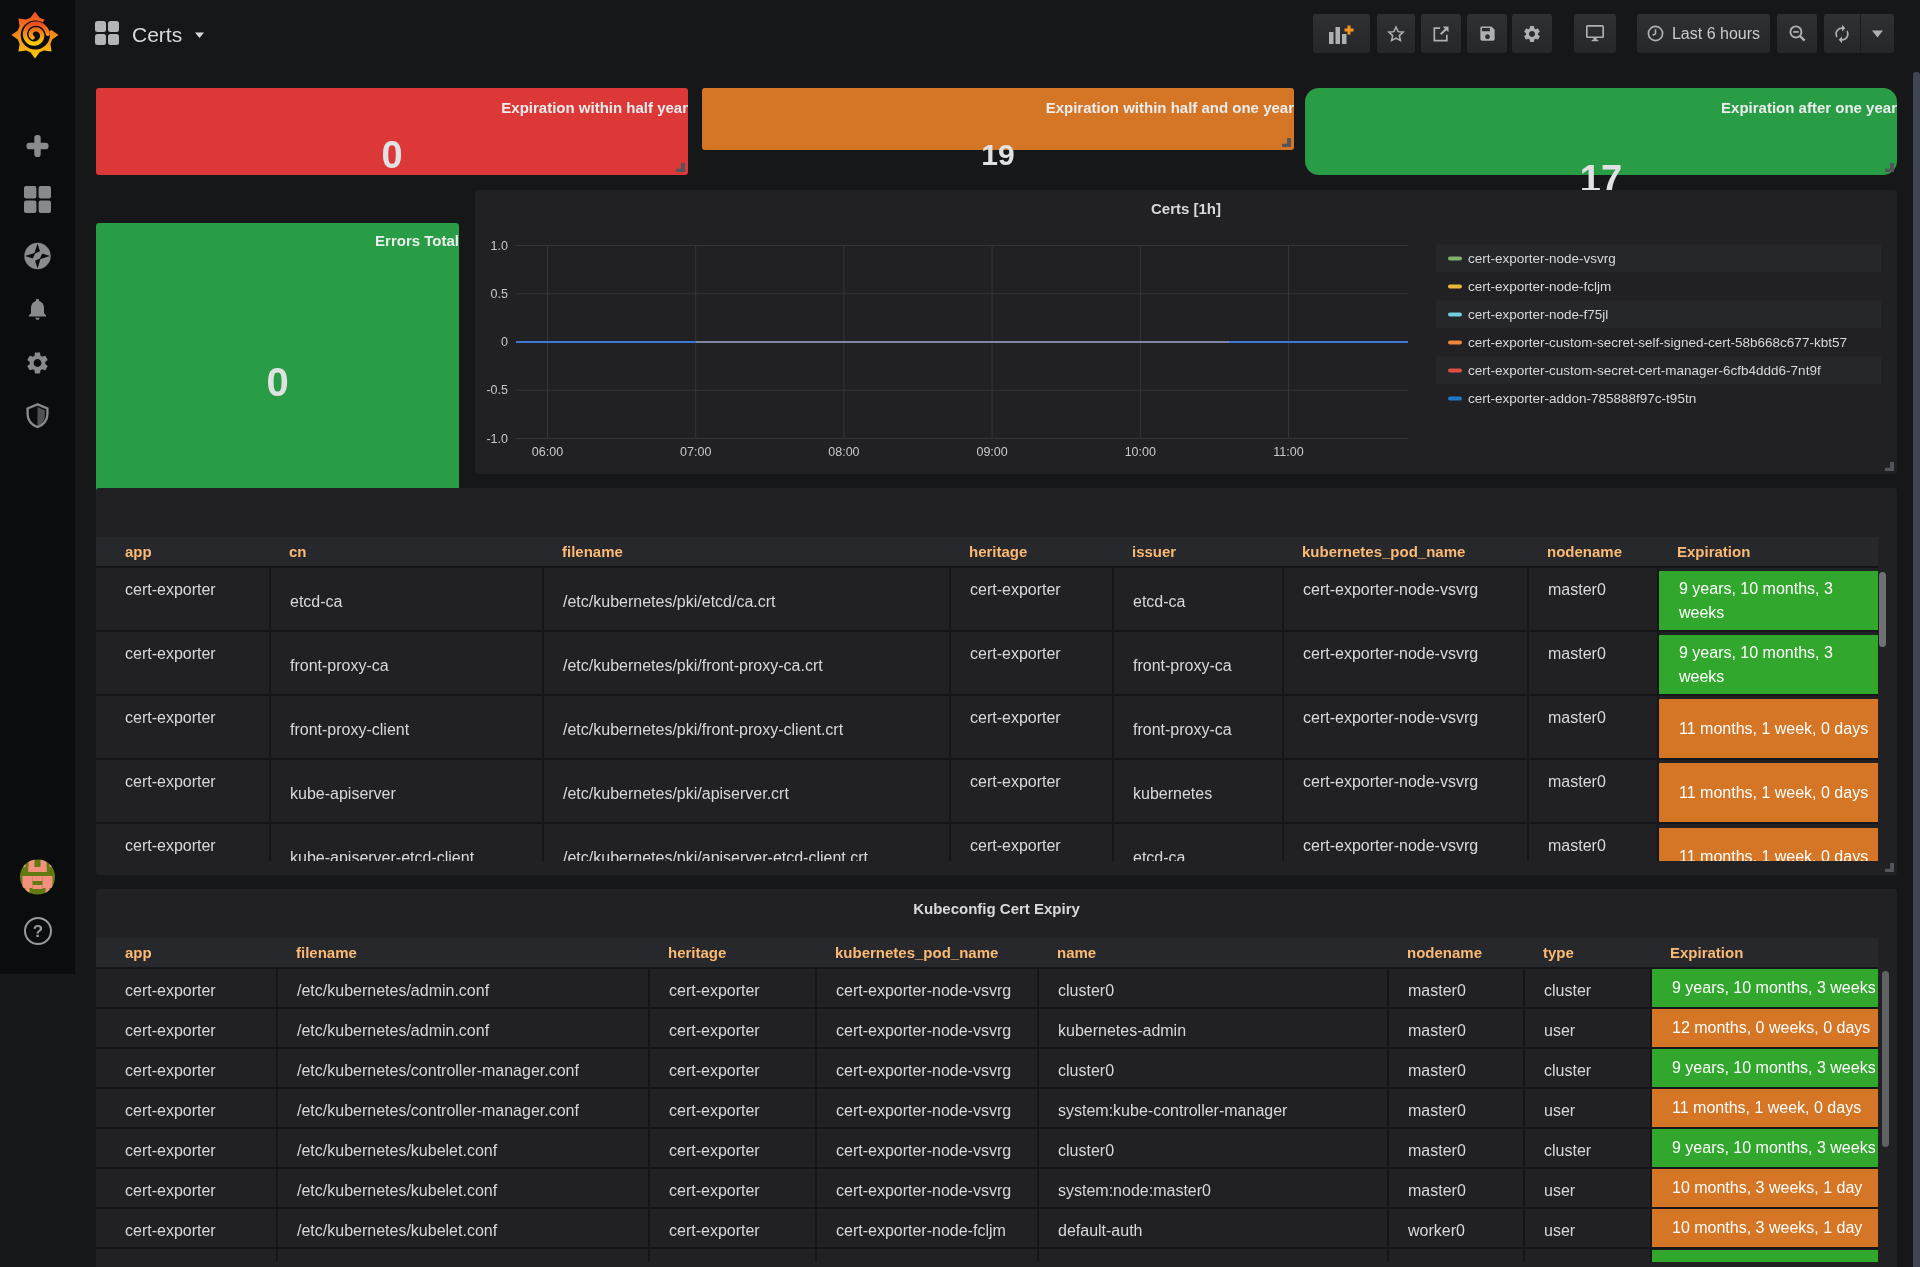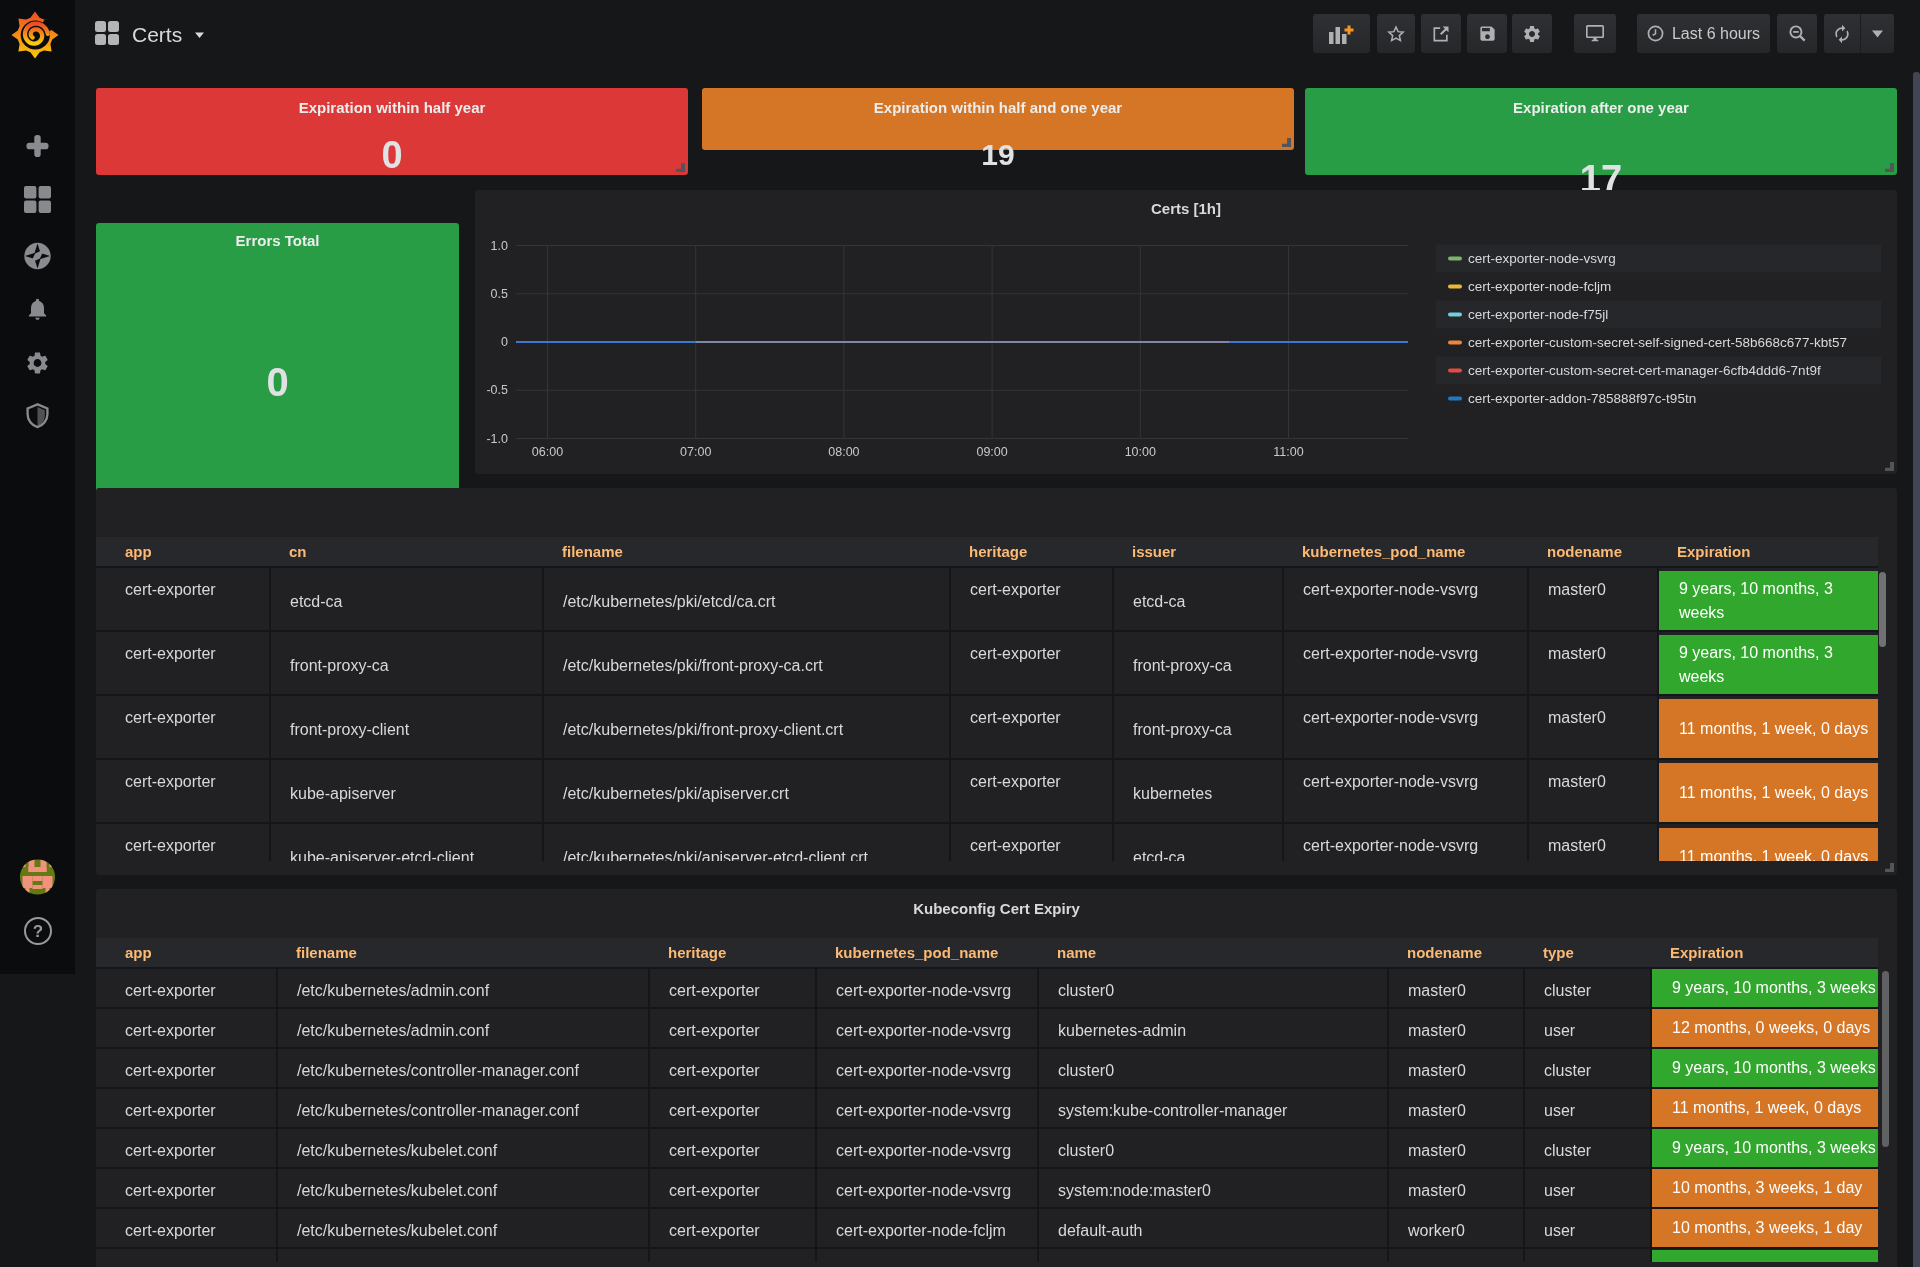--- a/index.html
+++ b/index.html
@@ -11,21 +11,21 @@
   color:#d8d9da; font-size:15px; font-weight:bold; }
 .corner { position:absolute; right:3px; bottom:3px; width:9px; height:9px; background:#53555a;
   clip-path:polygon(100% 0, 100% 100%, 0 100%, 0 64%, 56% 64%, 56% 0); }
 
 #sidebar { position:absolute; left:0; top:0; width:75px; height:974px; background:#0b0c0e; z-index:5; }
 .sicon { position:absolute; left:0; width:75px; text-align:center; }
 
 .navbtn { position:absolute; top:14px; height:39px; border-radius:3px;
   background:linear-gradient(#2f3034,#262729); display:flex; align-items:center; justify-content:center; }
 
-.stat .title { position:absolute; top:12px; left:0; right:0; text-align:center;
+.stat .title { position:absolute; top:12px; left:0; right:0; text-align:right;
   color:#eceded; font-size:15px; font-weight:bold; line-height:15px; }
 .stat .value { position:absolute; left:0; right:0; text-align:center;
   color:#dfe1e2; font-weight:bold; }
 
 table { border-collapse:collapse; table-layout:fixed; width:1782px; }
 th { height:30px; text-align:left; color:#fdba74; font-size:15px; font-weight:bold;
   background:#26282b; padding:0 0 0 19px; }
 td { color:#d8d9da; font-size:16px; padding:5px 0 0 19px; border:2px solid #141619;
   border-width:2px 0 0 2px; vertical-align:middle; overflow:hidden; white-space:nowrap; }
 td:first-child { border-left:none; padding-left:29px; }
@@ -117,21 +117,21 @@
   <div class="panel stat" style="left:96px;top:88px;width:592px;height:87px;background:#dc3838;">
     <div class="title">Expiration within half year</div>
     <div class="value" style="top:48px;font-size:38px;line-height:38px;">0</div>
       <div class="corner"></div>
   </div>
   <div class="panel stat" style="left:702px;top:88px;width:592px;height:62px;background:#d57526;">
     <div class="title">Expiration within half and one year</div>
     <div class="value" style="top:48px;font-size:30px;line-height:38px;">19</div>
       <div class="corner"></div>
   </div>
-  <div class="panel stat" style="left:1305px;top:88px;width:592px;height:87px;background:#299c46;">
+  <div class="panel stat" style="left:1305px;top:88px;width:592px;height:87px;background:#299c46;border-radius:14px;">
     <div class="title">Expiration after one year</div>
     <div class="value" style="top:48px;font-size:38px;line-height:38px;margin-top:24px;">17</div>
       <div class="corner"></div>
   </div>
 
   <div class="panel stat" style="left:96px;top:190px;width:363px;height:284px;background:#299c46;margin-top:33px;">
     <div class="title" style="top:10px;">Errors Total</div>
     <div class="value" style="top:139px;font-size:40px;line-height:40px;">0</div>
       <div class="corner"></div>
   </div>

